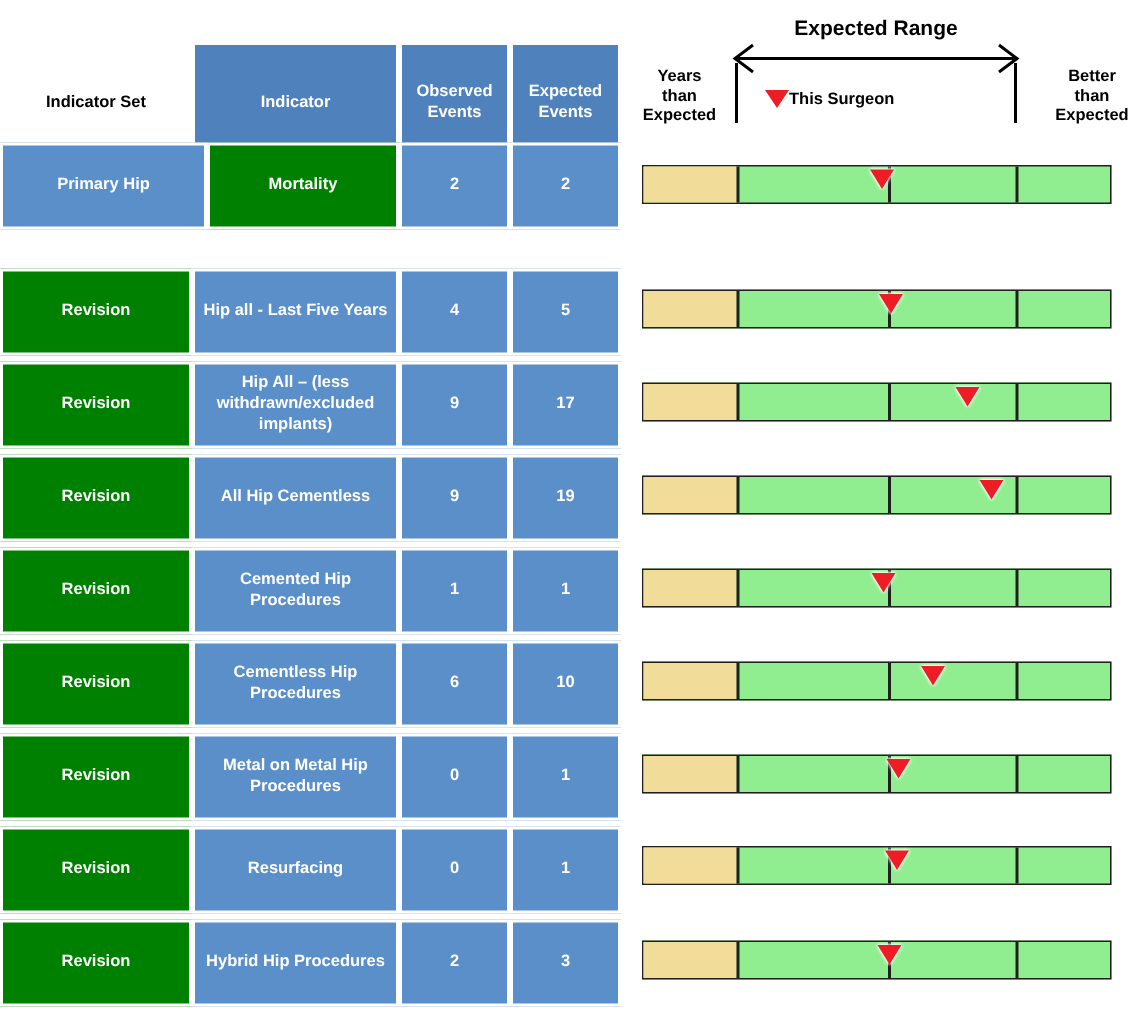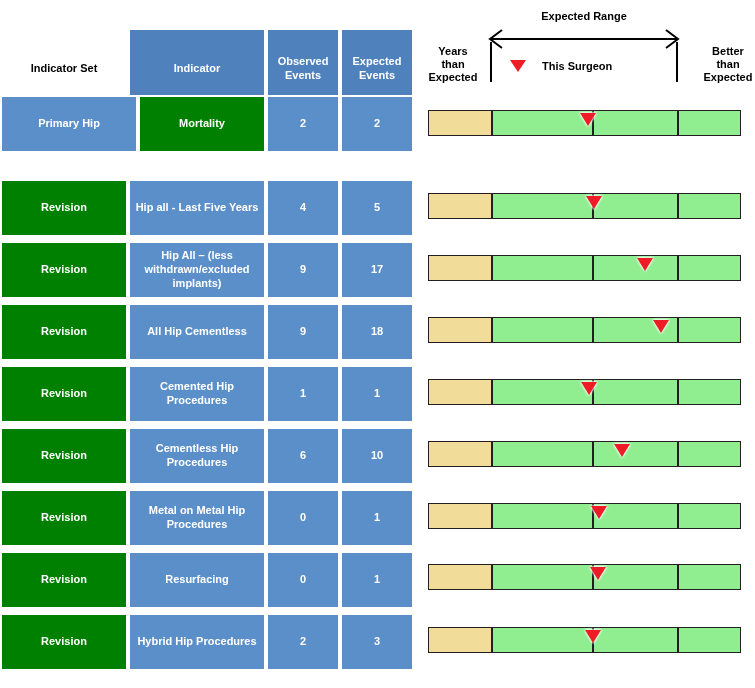--- a/index.html
+++ b/index.html
@@ -76,21 +76,21 @@
     width: 341px;
     height: 96px;
   }
 
   #legend-expected-range-label {
     position: absolute;
     left: 90px;
     top: 10px;
     width: 160px;
     text-align: center;
-    font-size: 11px;
+    font-size: 14px;
     font-weight: bold;
     color: #000000;
   }
 
   
   #range-arrow {
     position: absolute;
     left: 14px;
     top: 28px;
     width: 312px;
@@ -117,21 +117,21 @@
   }
   #legend-worse  { left: 3px;   top: 45px; }
   #legend-better { left: 278px; top: 45px; }
 
   #legend-surgeon {
     position: absolute;
     left: 96px;
     top: 60px;
     display: flex;
     align-items: center;
-    gap: 16px;
+    gap: 0;
   }
   #legend-surgeon-label {
     font-size: 11px;
     font-weight: bold;
     color: #000000;
   }
 
   .tri {
     width: 0;
     height: 0;
@@ -220,21 +220,21 @@
     <div class="t-cell c-set cell-green">Revision</div>
     <div class="t-cell c-ind cell-blue">Hip All – (less withdrawn/excluded implants)</div>
     <div class="t-cell c-obs cell-blue">9</div>
     <div class="t-cell c-exp cell-blue">17</div>
   </div>
 
   <div class="t-row" style="top:303px;height:58px;">
     <div class="t-cell c-set cell-green">Revision</div>
     <div class="t-cell c-ind cell-blue">All Hip Cementless</div>
     <div class="t-cell c-obs cell-blue">9</div>
-    <div class="t-cell c-exp cell-blue">18</div>
+    <div class="t-cell c-exp cell-blue">19</div>
   </div>
 
   <div class="t-row" style="top:365px;height:58px;">
     <div class="t-cell c-set cell-green">Revision</div>
     <div class="t-cell c-ind cell-blue">Cemented Hip Procedures</div>
     <div class="t-cell c-obs cell-blue">1</div>
     <div class="t-cell c-exp cell-blue">1</div>
   </div>
 
   <div class="t-row" style="top:427px;height:58px;">

